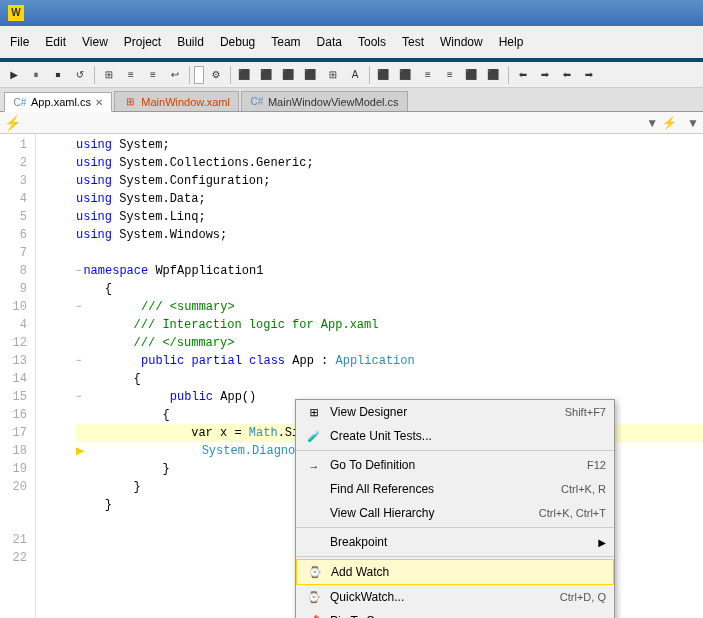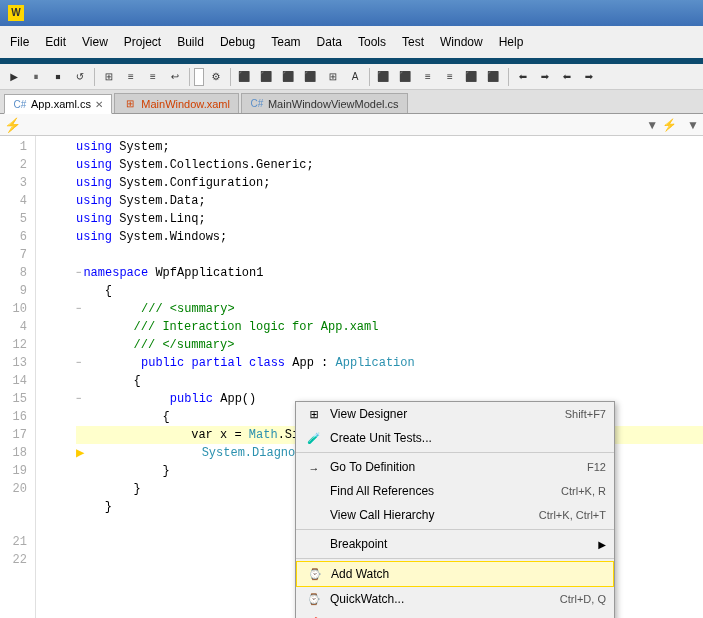--- a/index.html
+++ b/index.html
@@ -31,21 +31,21 @@
       font-size: 10px;
       text-align: center;
       line-height: 16px;
       color: #333;
       font-weight: bold;
     }
 
     
     #menu-bar {
       background: #f0f0f0;
-      border-bottom: 6px solid #0c4a6e;
+      border-bottom: 4px solid #0c4a6e;
       display: flex;
       height: 22px;
       align-items: center;
       padding: 16px 2px;
     }
     .menu-item {
       padding: 2px 8px;
       cursor: pointer;
       color: #000;
       font-size: 12px;

